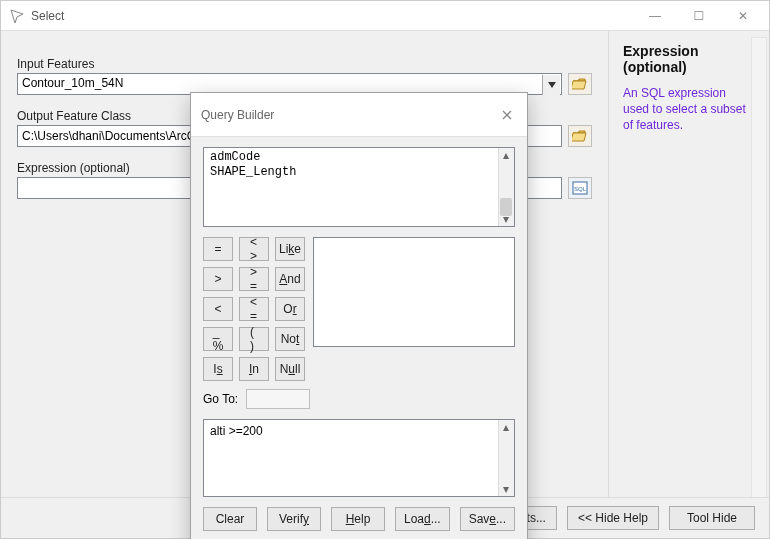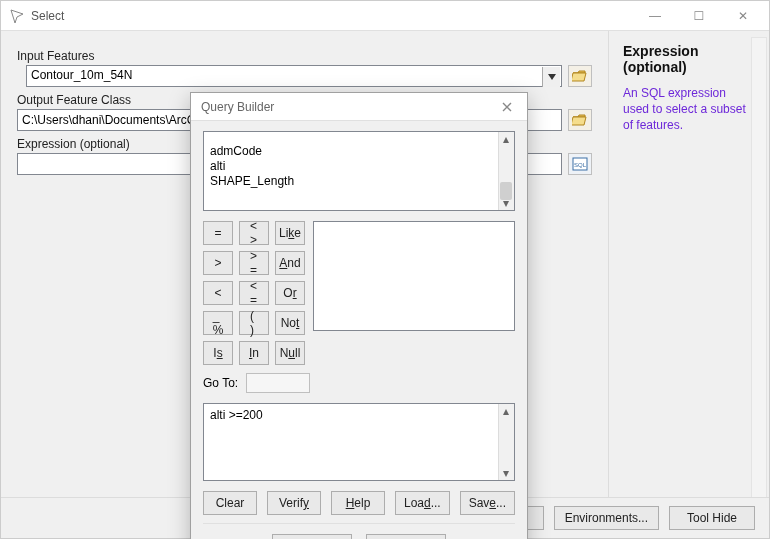--- a/index.html
+++ b/index.html
@@ -56,31 +56,31 @@
     background: #f0f0f0;
     position: relative;
   }
   .right-pane .scrollbar {
     position: absolute; right: 2px; top: 6px; width: 16px; bottom: 6px;
     background: #f4f4f4; border: 1px solid #e4e4e4;
   }
   .right-pane h3 { margin: 0 0 10px 0; font-size: 14px; font-weight: 700; color: #111;}
   .right-pane p { margin: 0; color: #6d28d9; line-height: 1.35; }
 
-  .field-label { color: #222; margin-top: 6px; }
+  .field-label { color: #222; margin-top: 14px; }
   .field-row { display: flex; align-items: center; margin-top: 2px; gap: 6px; }
   .text-input {
     flex: 1;
     height: 22px;
     border: 1px solid #828790;
     background: #fff;
     padding: 2px 4px;
     font-size: 12px;
   }
-  .combo { position: relative; margin-left: 9px; }
+  .combo { position: relative; }
   .combo .combo-btn {
     position: absolute; right: 1px; top: 1px; width: 18px; height: 20px;
     background: #efefef; border-left: 1px solid #a9a9a9;
     display: flex; align-items: center; justify-content: center;
   }
   .icon-btn {
     width: 24px; height: 22px;
     border: 1px solid #bfbfbf;
     background: #f4f0e6;
     display: flex; align-items: center; justify-content: center;
@@ -107,36 +107,36 @@
   
   .dialog {
     position: absolute;
     left: 190px; top: 92px;
     width: 338px;
     background: #f0f0f0;
     border: 1px solid #a0a0a0;
     box-shadow: 0 6px 20px rgba(0,0,0,.25);
   }
   .dialog-title {
-    height: 28px; display: flex; align-items: center;
+    height: 44px; display: flex; align-items: center;
     padding: 0 6px 0 10px;
     background: #fff; border-bottom: 1px solid #e0e0e0;
     color: #666;
   }
   .dialog-title .spacer { flex: 1; }
   .dialog-title .close-x {
     width: 28px; height: 24px; display: flex; align-items: center; justify-content: center;
     color: #888;
   }
   .dialog-body { padding: 10px 12px 8px 12px; }
   .fields-list {
     border: 1px solid #828790; background: #fff;
     height: 80px; position: relative;
   }
-  .fields-list .items { padding: 12px 4px; }
+  .fields-list .items { padding: 2px 4px; font-family: Liberation Mono, monospace; }
   .fields-list .item { padding: 0 2px; line-height: 15px; }
   .fields-list .vscroll {
     position: absolute; right: 0; top: 0; bottom: 0; width: 16px;
     background: #f1f1f1; border-left: 1px solid #dcdcdc;
   }
   .fields-list .thumb {
     position: absolute; right: 2px; width: 12px; top: 50px; height: 18px;
     background: #cfcfcf; border-radius: 2px;
   }
   .fields-list .arrow {
@@ -244,40 +244,40 @@
       <h3>Expression (optional)</h3>
       <p>An SQL expression used to select a subset of features.</p>
       <div class="scrollbar"></div>
     </div>
   </div>
 
   <div class="bottom-toolbar">
     <div class="btn">OK</div>
     <div class="btn">Cancel</div>
     <div class="btn">Environments...</div>
+    <div class="btn">&lt;&lt; Hide Help</div>
     <div class="btn">Tool Hide</div>
   </div>
 </div>
 
 <div class="dialog">
   <div class="dialog-title">
     <span>Query Builder</span>
     <span class="spacer"></span>
     <div class="close-x">
       <svg width="10" height="10">
           <path d="M1 1 L9 9 M9 1 L1 9" stroke="#888" stroke-width="1.4"></path>
         </svg>
     </div>
   </div>
   <div class="dialog-body">
 
     <div class="fields-list">
       <div class="items">
         <div class="item">admCode</div>
-        <div class="item">alti</div>
         <div class="item">SHAPE_Length</div>
       </div>
       <div class="vscroll">
         <div class="arrow up">▴</div>
         <div class="thumb"></div>
         <div class="arrow down">▾</div>
       </div>
     </div>
 
     <div class="op-grid-wrap">

